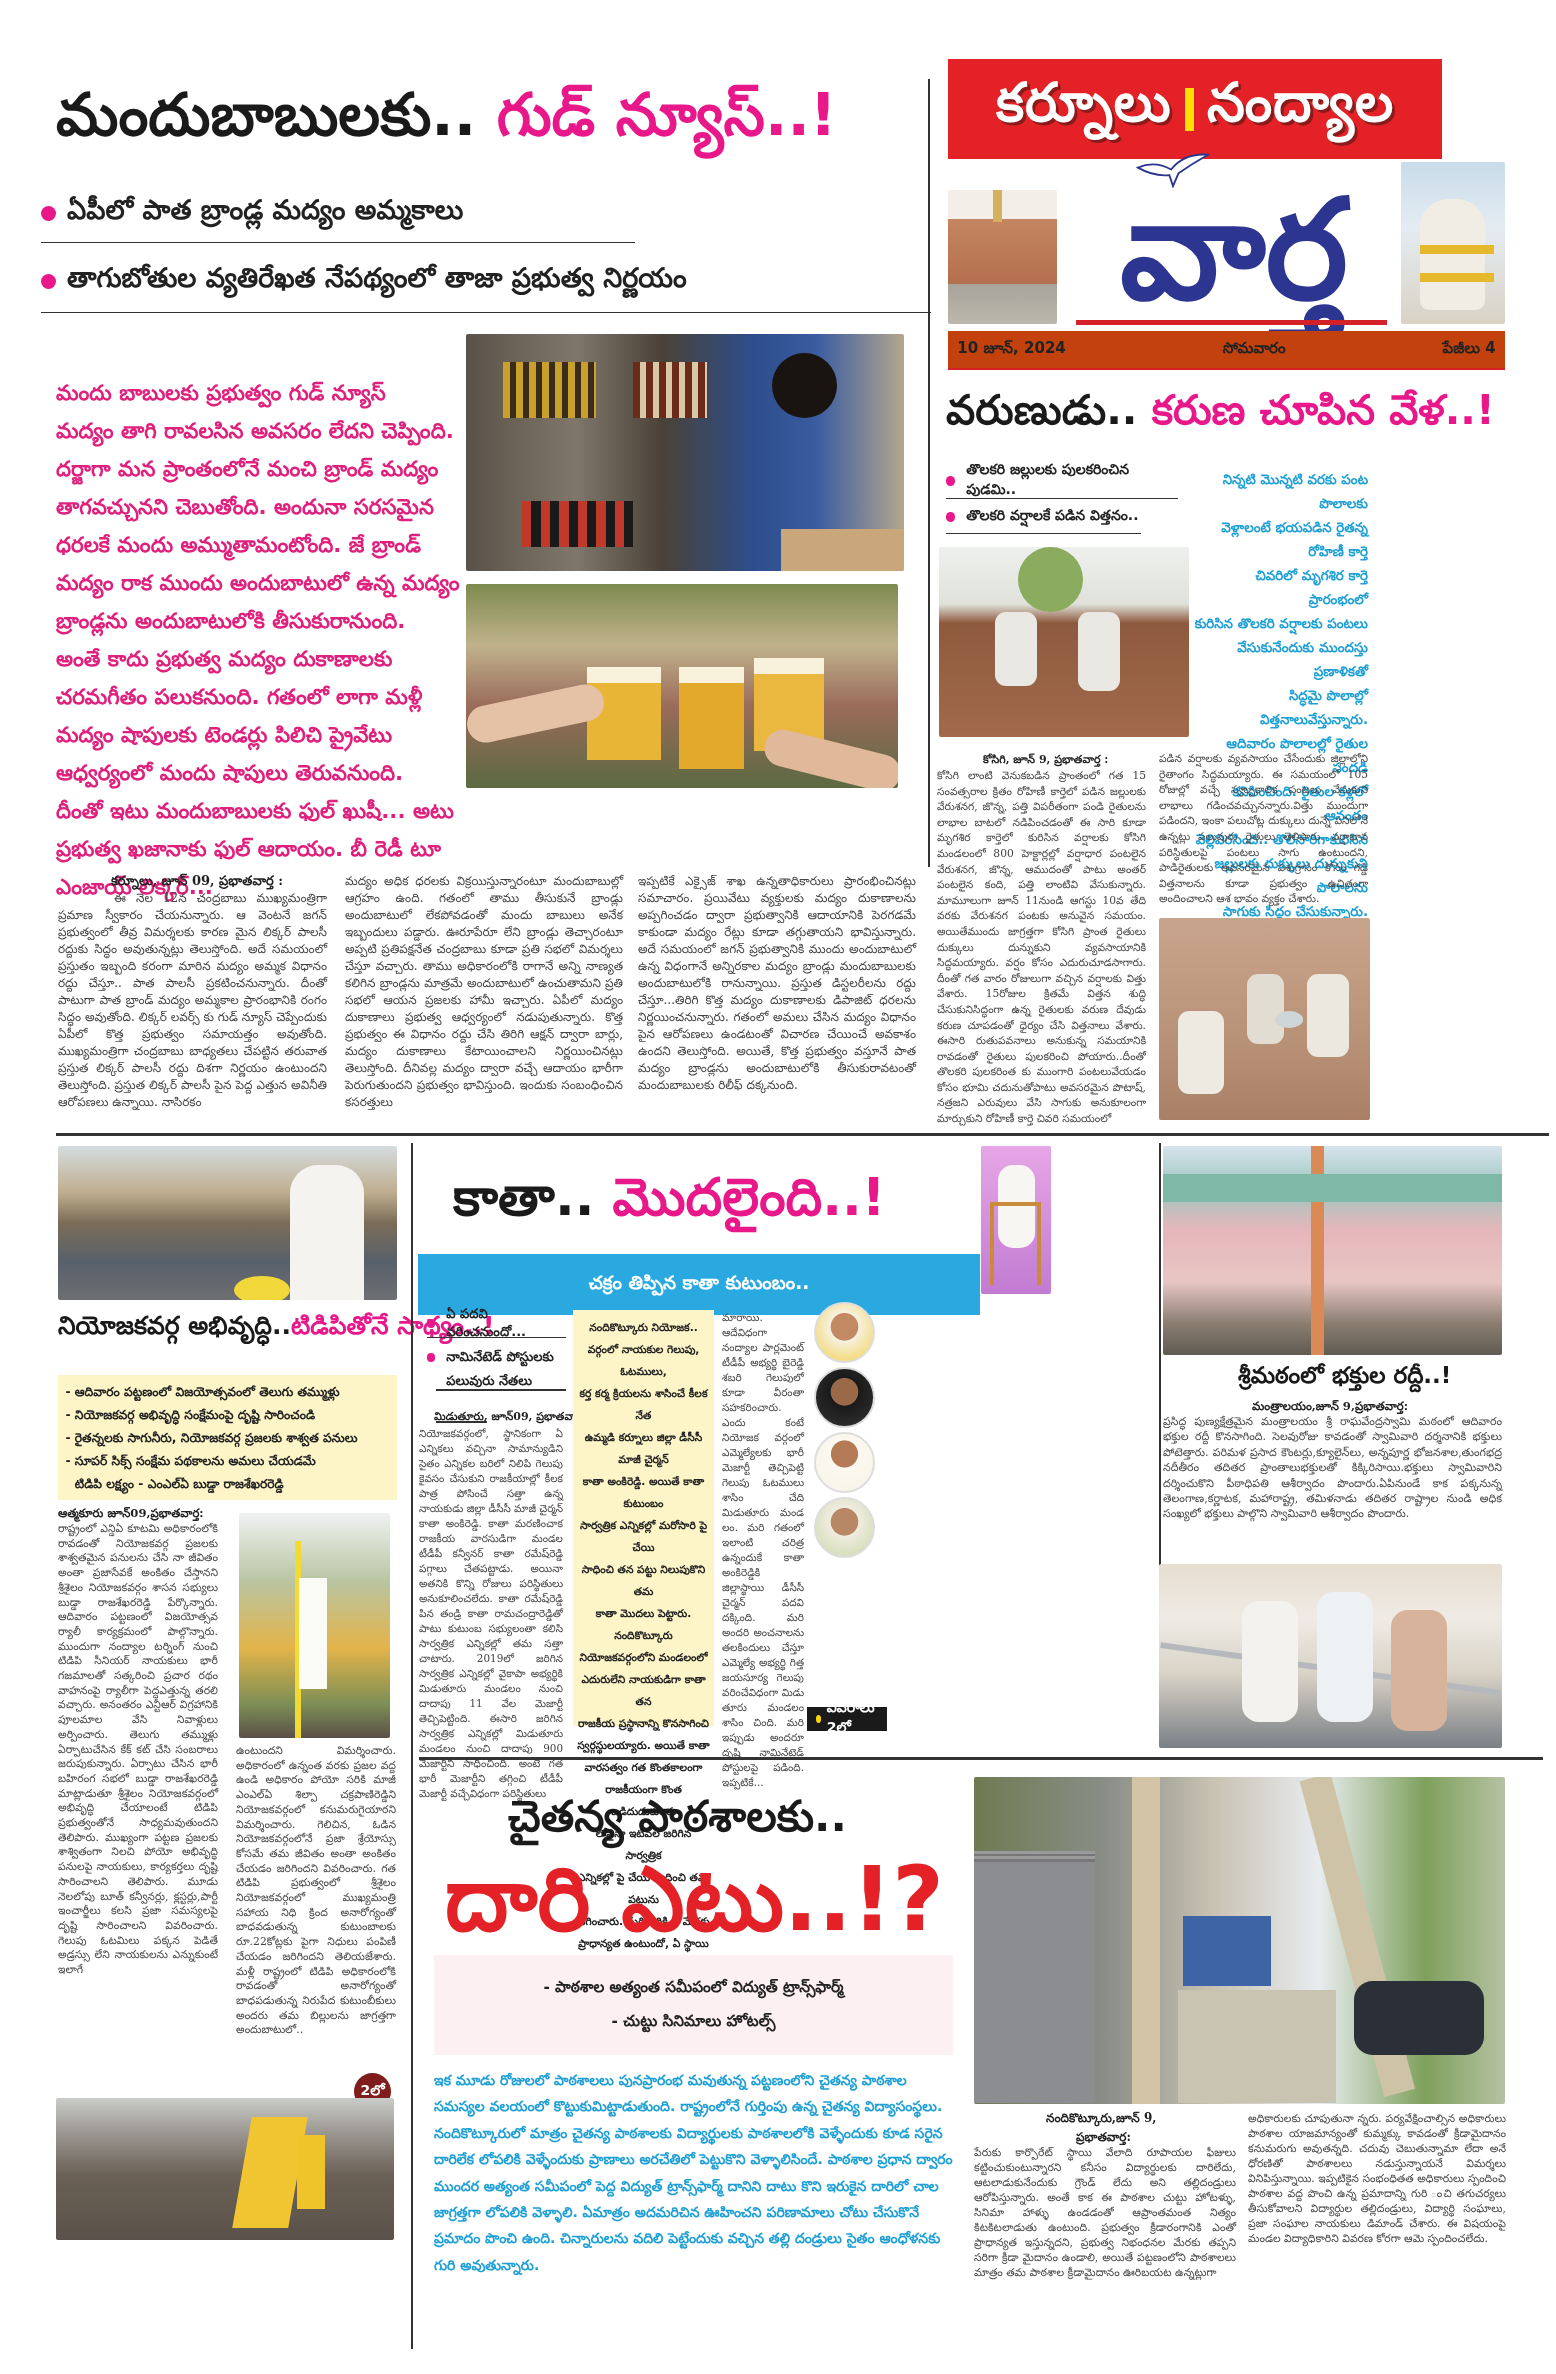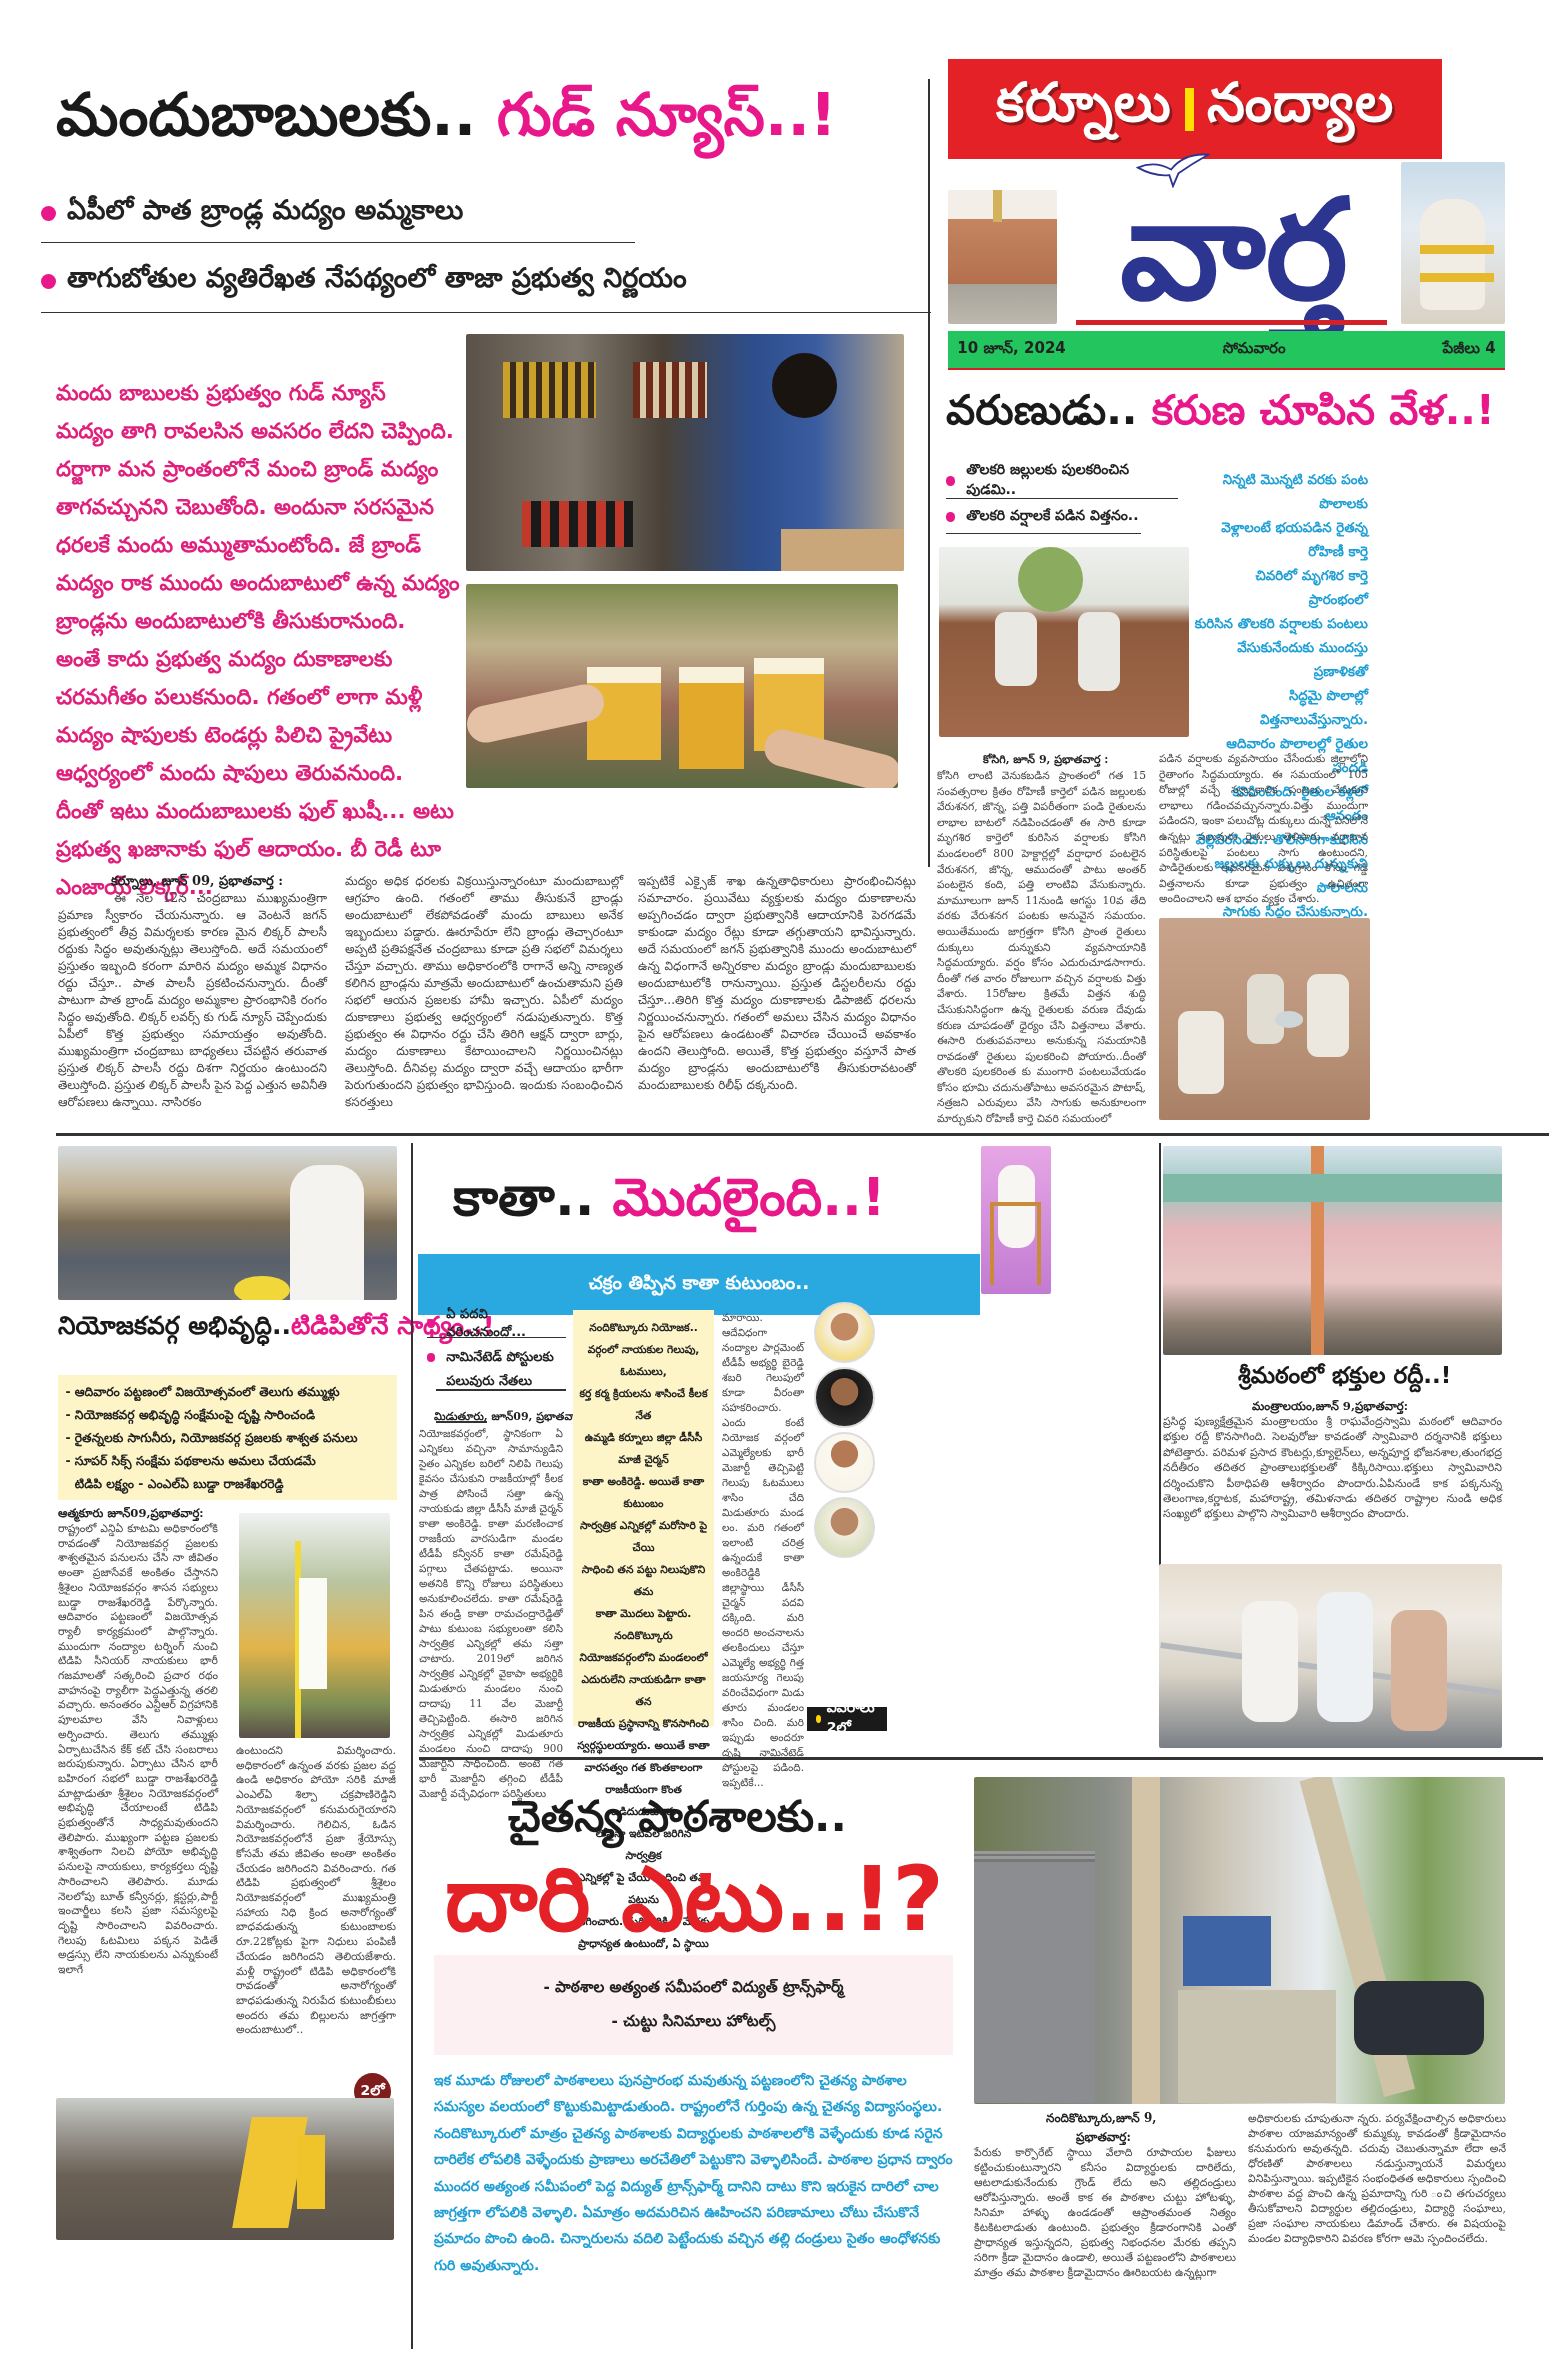--- a/index.html
+++ b/index.html
@@ -22,21 +22,21 @@
   .blue-lede { color: #1e9fd6; font-weight: 700; }
   .body-text { font-family: "DejaVu Serif", serif; font-size: 12px; line-height: 17px; color: #444; text-align: justify; }
   .dateline { font-family: "DejaVu Serif", serif; font-weight: 700; font-size: 13px; color: #222; }
 
   .photo { position: absolute; overflow: hidden; border-radius: 1.9px; }
 
   
   .mast-red { background: #e42126; color: #fff; display: flex; align-items: center; justify-content: center; gap: 13px; font-weight: 700; font-size: 54px; letter-spacing: 0.9px; text-shadow: 2.8px 2.8px 0 #8b1a1a; }
   .mast-red .sep { width: 9.3px; height: 43px; background: #ffe000; box-shadow: none; }
   .logo-text { color: #2c3590; font-weight: 700; font-size: 139px; line-height: 1; text-align: center; }
-  .date-strip { background: #22c55e; display: flex; justify-content: space-between; align-items: center; padding: 0 9.3px; font-weight: 700; font-size: 15px; color: #222; border-bottom: 2.8px solid #d42027; }
+  .date-strip { background: #c2410c; display: flex; justify-content: space-between; align-items: center; padding: 0 9.3px; font-weight: 700; font-size: 15px; color: #222; border-bottom: 2.8px solid #d42027; }
 
   .yellow-box { background: #fdf5c8; }
   .cyan-banner { background: #2aa8e0; color: #fff; font-weight: 700; font-size: 18.6px; display: flex; align-items: center; justify-content: center; }
   .pink-box { background: #fdf0f3; }
   .circle-photo { position: absolute; border-radius: 50%; border: 2.8px solid #ddd; overflow: hidden; }
   .badge-dark { background: #1a1a1a; color: #fff; font-weight: 700; font-size: 14px; display: flex; align-items: center; gap: 5.6px; padding: 0 9.3px; }
   .badge-dark .ydot { width: 7.4px; height: 7.4px; border-radius: 50%; background: #ffd400; }
   .round-badge { border-radius: 50%; background: #7f1d1d; color: #fff; font-weight: 700; font-size: 14px; display: flex; align-items: center; justify-content: center; }
 </style>
 </head>

